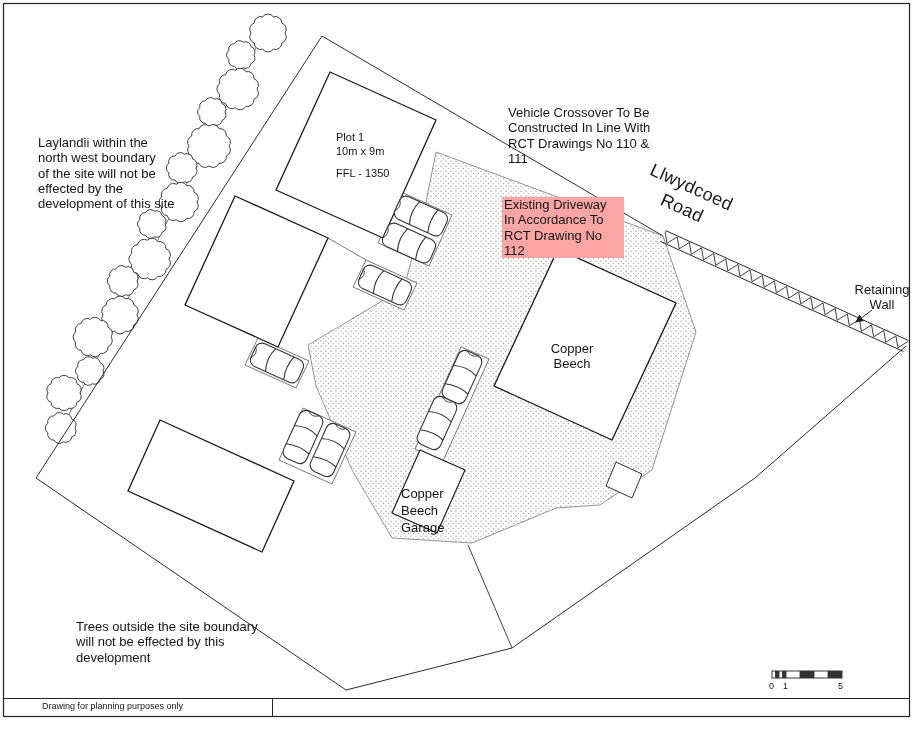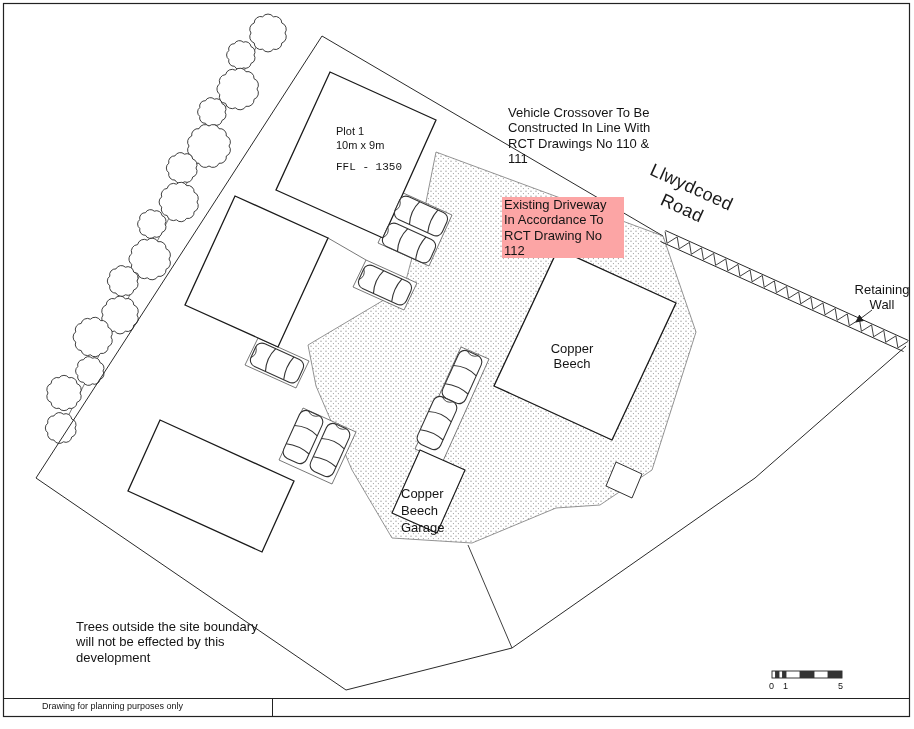--- a/index.html
+++ b/index.html
@@ -2,21 +2,21 @@
 <html><head>
 <meta charset="utf-8">
 <style>
   html,body{margin:0;padding:0;background:#d9d9d9;}
   #page{position:relative;width:914px;height:729px;background:#ffffff;
         font-family:"Liberation Sans",sans-serif;color:#141414;overflow:hidden;}
   #page svg{position:absolute;left:0;top:0;}
   .txt{position:absolute;white-space:pre-line;font-size:13px;line-height:1.18;color:#141414;}
   .plot-label{position:absolute;font-size:11px;color:#141414;}
   .plot-label .size{margin-top:2px;}
-  .plot-label .ffl{margin-top:10px;font-family:Liberation Mono, monospace;}
+  .plot-label .ffl{margin-top:10px;}
   .road{font-size:18px;letter-spacing:.4px;transform:rotate(24.5deg);transform-origin:0 0;
         text-align:center;line-height:1.3;color:#1a1a1a;}
   .center{text-align:center;}
   .small{font-size:9px;line-height:1.1;}
   .bgwhite{background:#fca5a5;padding:0 2px;}
 </style>
 </head>
 <body>
 
 <div id="page">
@@ -156,40 +156,45 @@
       </g>
       <g fill="#333" stroke="none">
         <rect x="775.5" y="671" width="3.5" height="7"></rect>
         <rect x="782.5" y="671" width="3.5" height="7"></rect>
         <rect x="800" y="671" width="14" height="7"></rect>
         <rect x="828" y="671" width="14" height="7"></rect>
       </g>
     </g>
   </svg>
 
+  <div class="txt" style="left:38px;top:135px;width:152px;">Laylandii within the
+north west boundary
+of the site will not be
+effected by the
+development of this site</div>
 
   <div class="txt" style="left:508px;top:105px;width:162px;">Vehicle Crossover To Be
 Constructed In Line With
 RCT Drawings No 110 &amp; 111</div>
 
   <div class="txt bgwhite" style="left:502px;top:197px;width:118px;">Existing Driveway
 In Accordance To
 RCT Drawing No 112</div>
 
   <div class="txt road" style="left:628px;top:146px;width:150px;">Llwydcoed
 Road</div>
 
   <div class="txt center" style="left:854px;top:282px;width:56px;">Retaining
 Wall</div>
 
   <div class="txt" style="left:76px;top:619px;width:195px;">Trees outside the site boundary
 will not be effected by this
 development</div>
 
-  <div class="plot-label" style="left:336px;top:125px;">
+  <div class="plot-label" style="left:336px;top:131px;">
     <div>Plot 1</div>
     <div class="size">10m x 9m</div>
     <div class="ffl">FFL - 1350</div>
   </div>
 
 
 
   <div class="txt center" style="left:546px;top:341px;width:52px;">Copper
 Beech</div>
 

